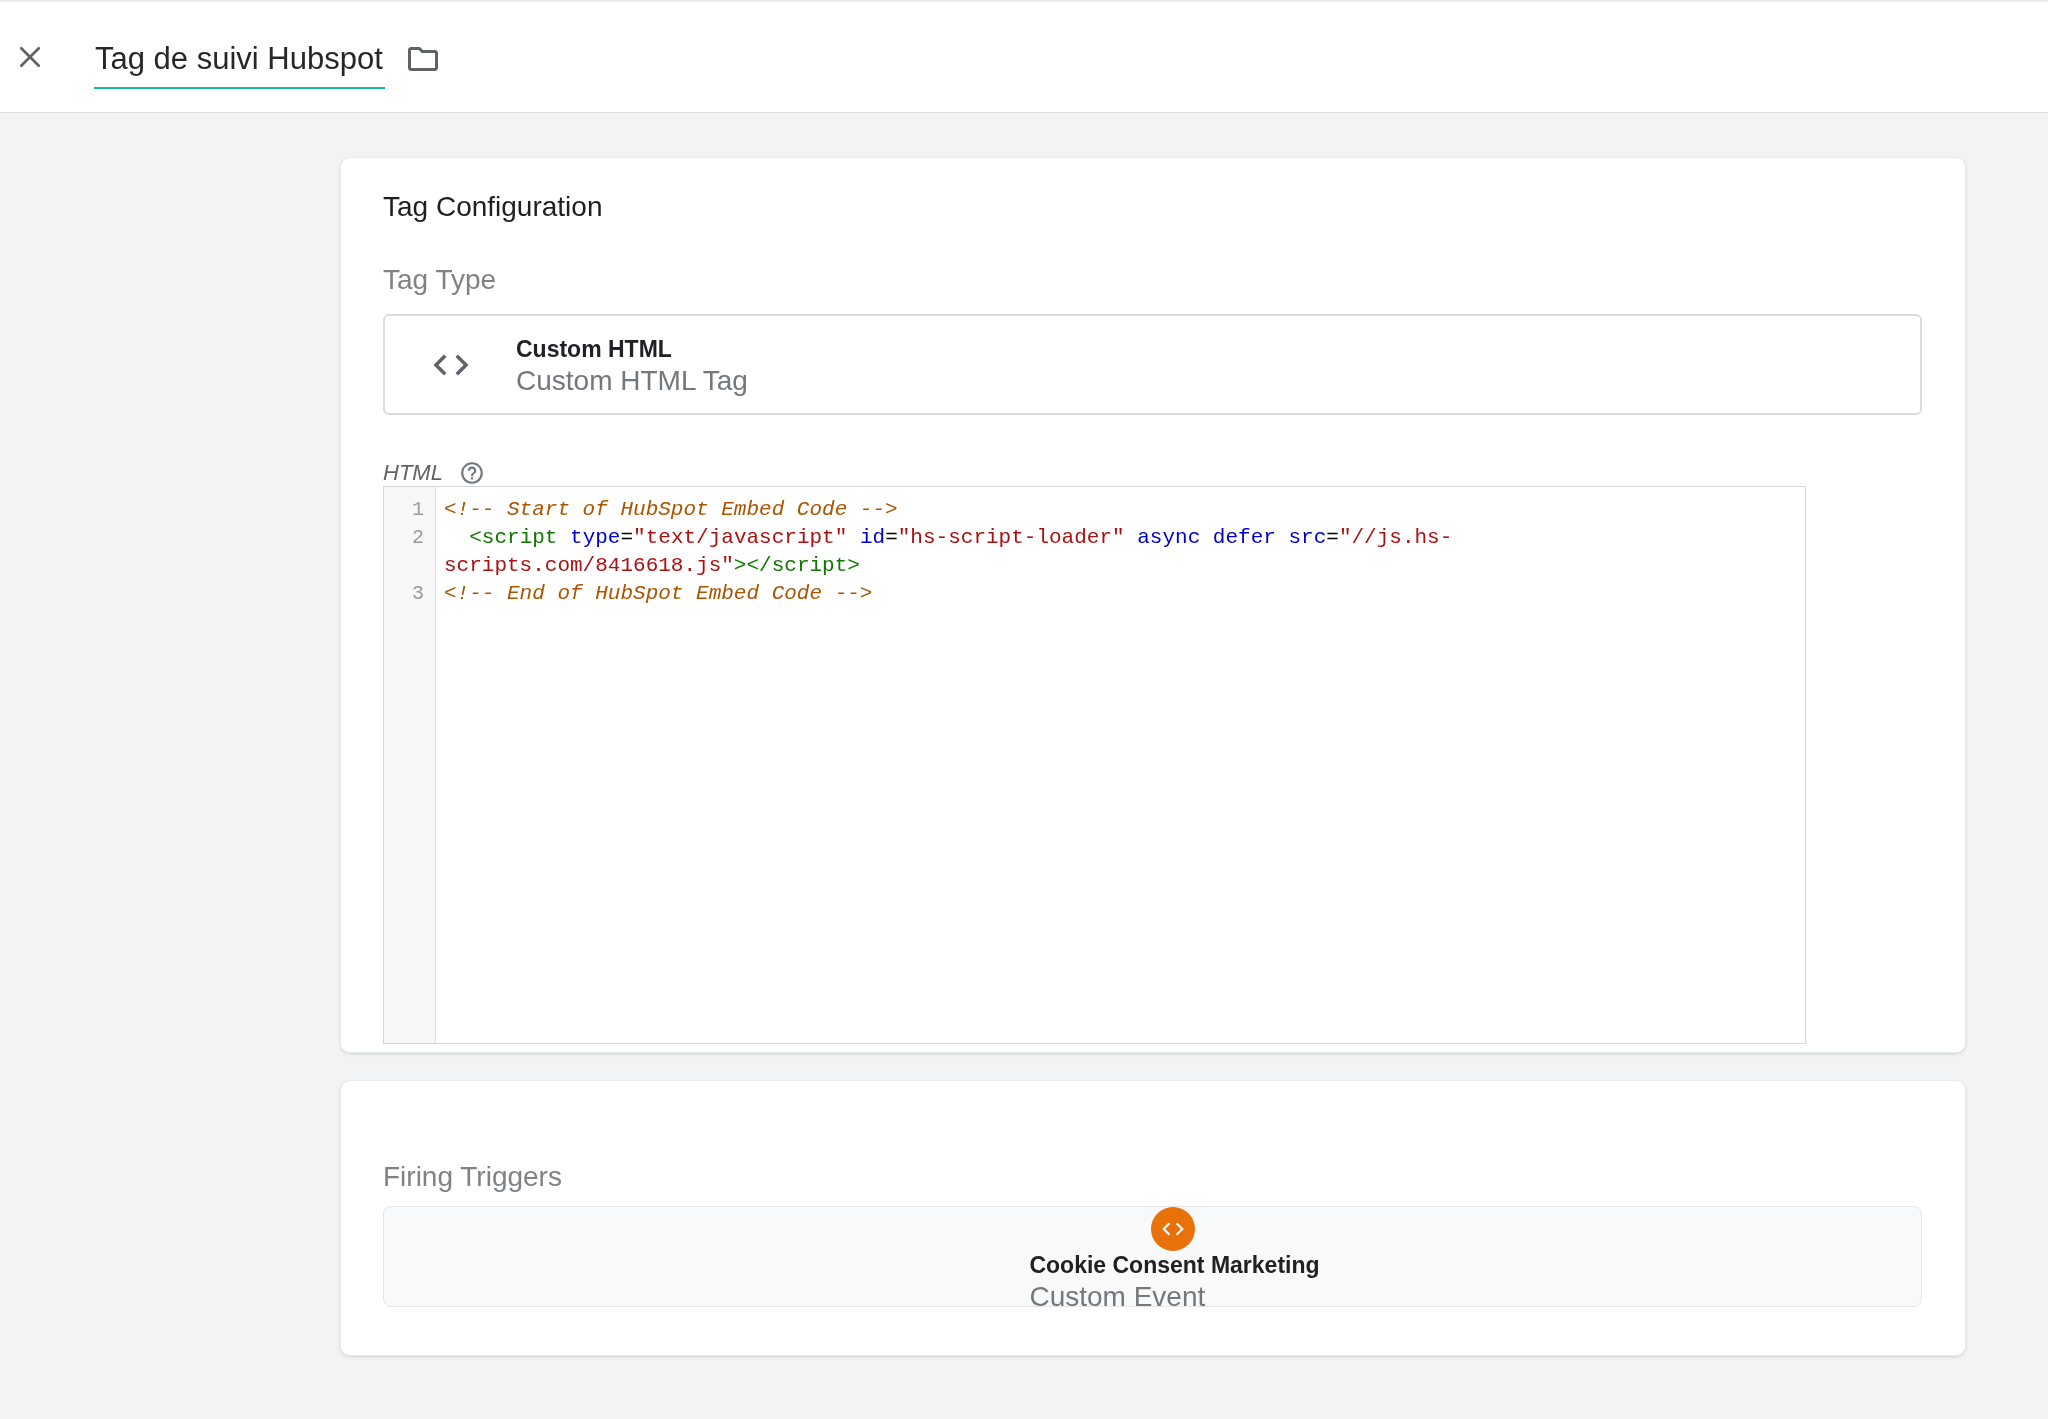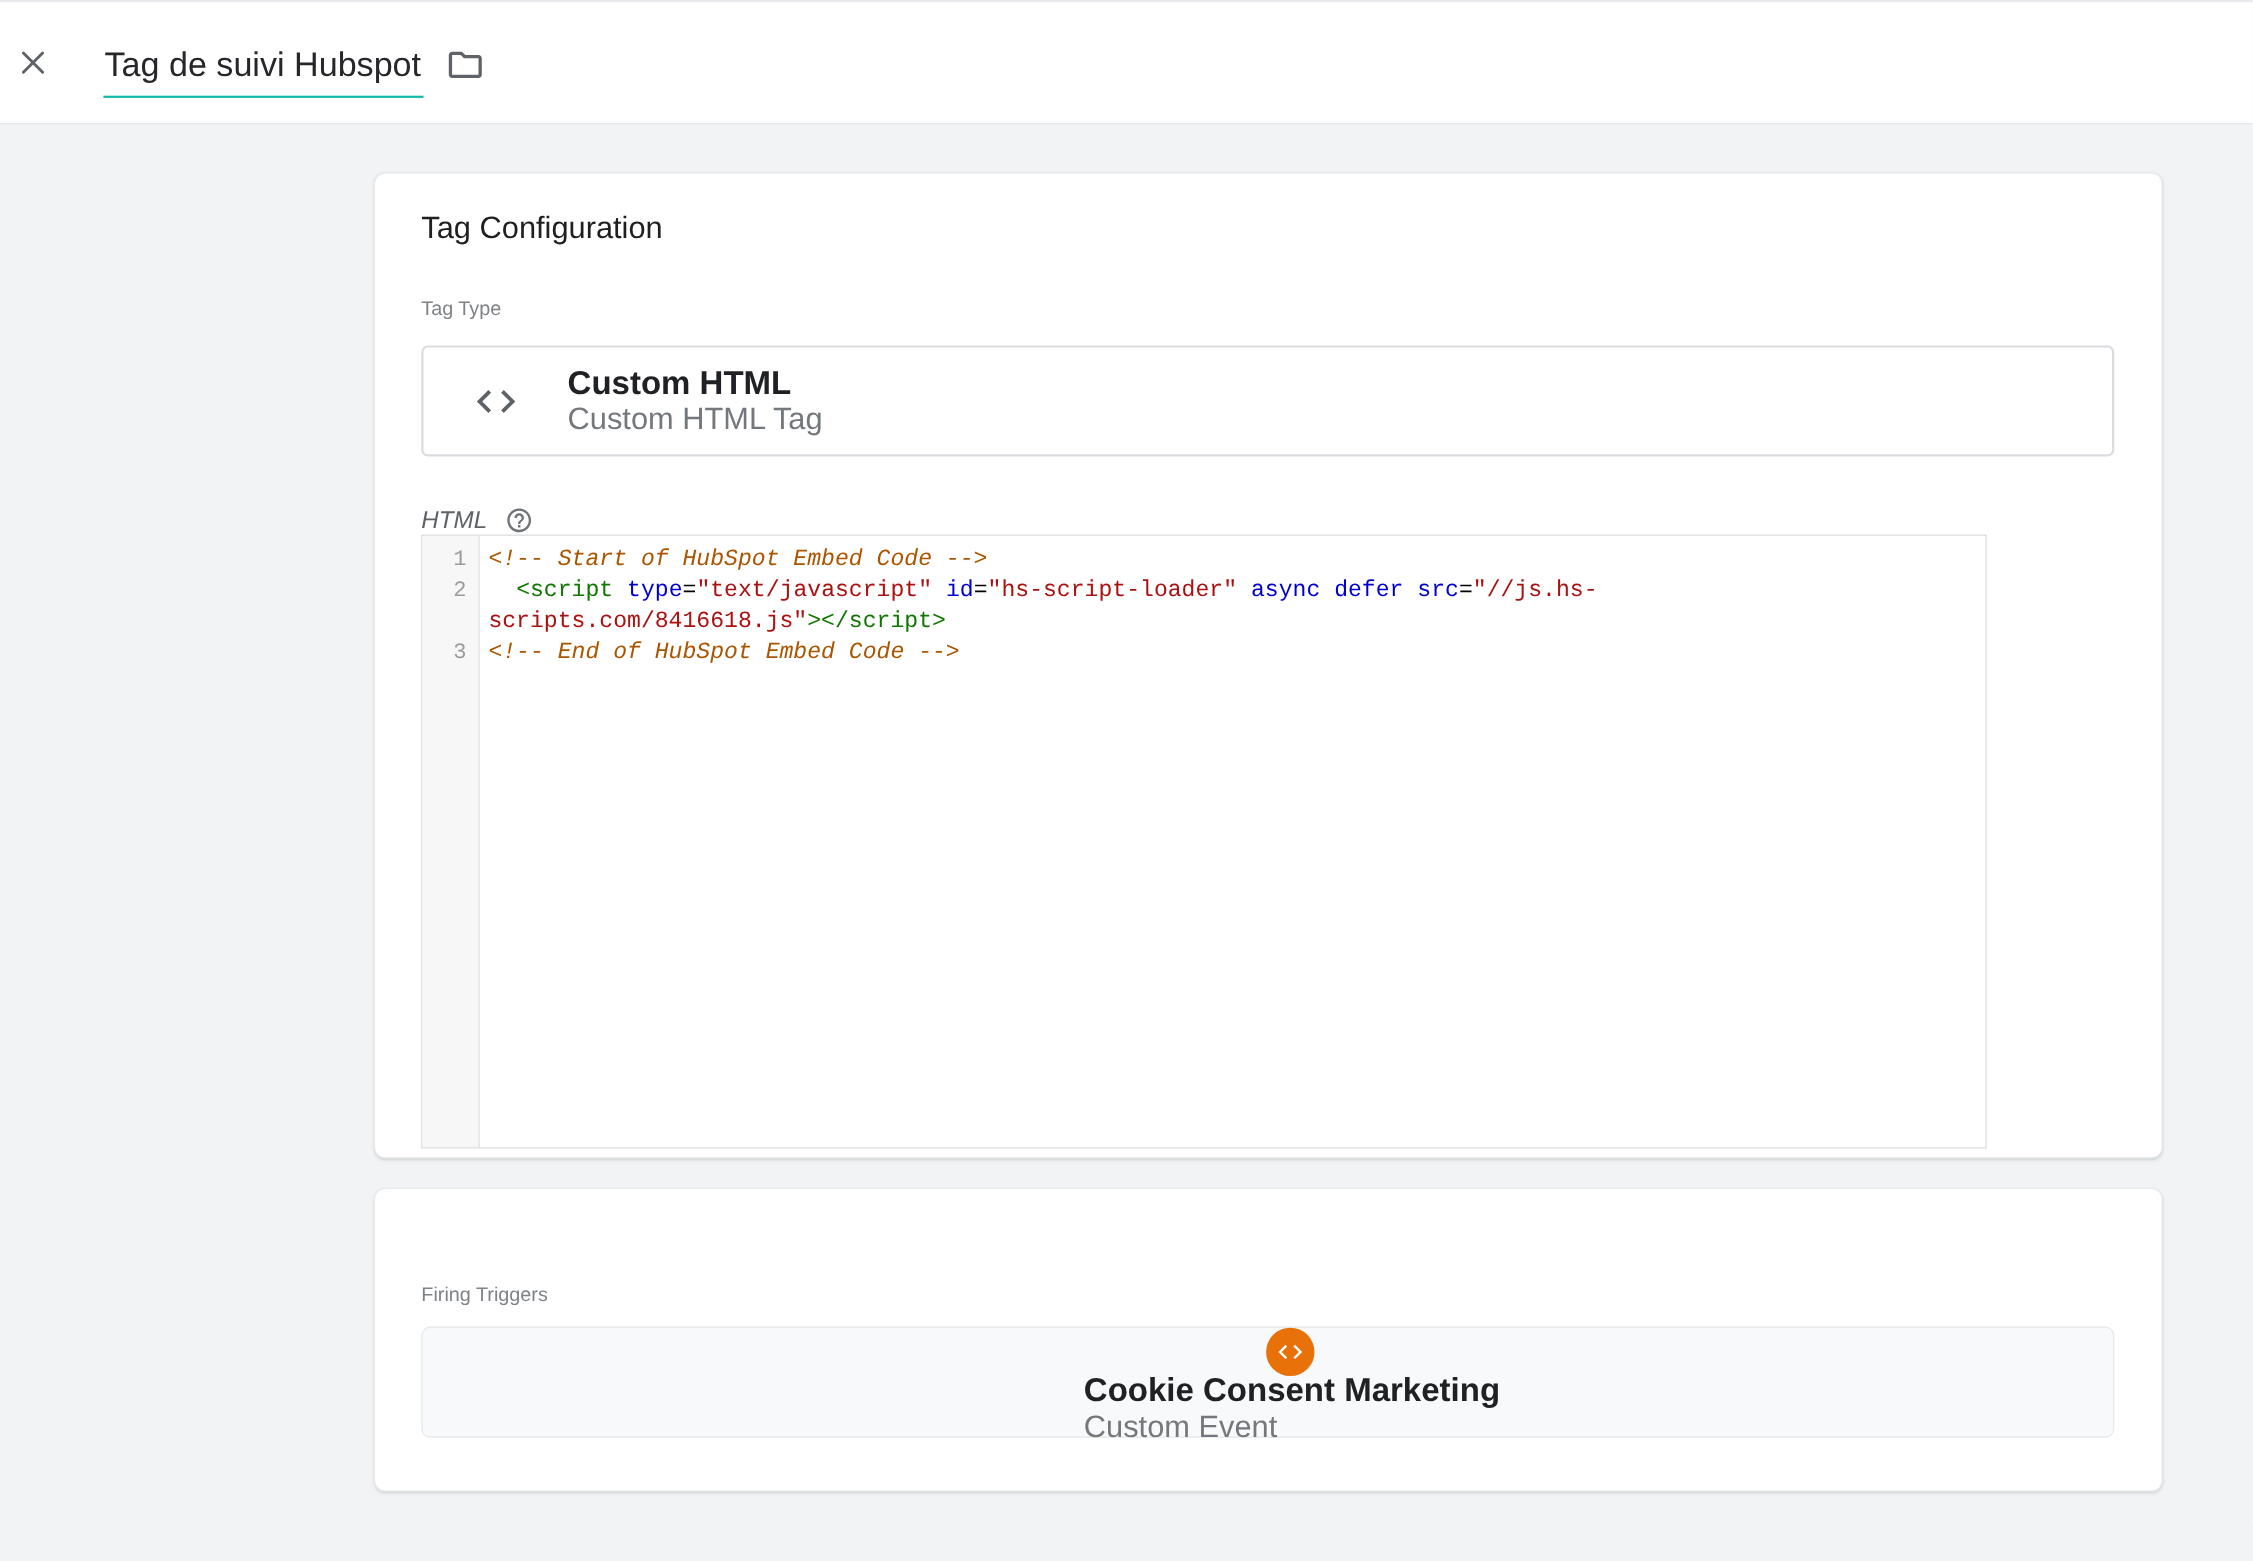--- a/index.html
+++ b/index.html
@@ -46,31 +46,31 @@
     width:1626px;background:#ffffff;
     border:1px solid #e9ebee;border-radius:10px;
     box-shadow:0 1px 2px rgba(60,64,67,.12),0 2px 4px rgba(60,64,67,.05);
   }
   .card-config{padding:32px 43px 8px 42px;min-height:895px;}
   .card-trigger{margin-top:27px;padding:38px 43px 48px 42px;}
   .section-title{
     margin:0;font-size:28px;font-weight:400;line-height:33px;color:#1e1f21;
   }
   .field-label{
-    margin-top:42px;font-size:18px;line-height:30px;color:#7f8388;
+    margin-top:42px;font-size:28px;line-height:30px;color:#7f8388;
   }
   
   .tag-type-box{
     margin-top:19px;height:101px;width:100%;
     border:2px solid #dadce0;border-radius:6px;
     display:flex;align-items:center;cursor:pointer;background:#fff;
   }
   .tag-type-icon{margin-left:45px;width:42px;height:42px;color:#5f6368;flex:none;}
   .box-text{margin-left:44px;}
-  .box-title{font-size:30px;font-weight:700;line-height:28px;color:#202124;}
+  .box-title{font-size:23px;font-weight:700;line-height:28px;color:#202124;}
   .box-sub{font-size:28px;line-height:28px;color:#74787c;margin-top:4px;}
   
   .html-label-row{margin-top:45px;height:26px;display:flex;align-items:center;}
   .html-label{font-size:22px;color:#5f6368;font-style:italic;}
   .help-btn{width:26px;height:26px;margin-left:16px;color:#70757a;}
   
   .code-editor{
     width:1423px;height:558px;border:1px solid #d4d7db;
     background:#ffffff;position:relative;overflow:hidden;cursor:text;
   }

